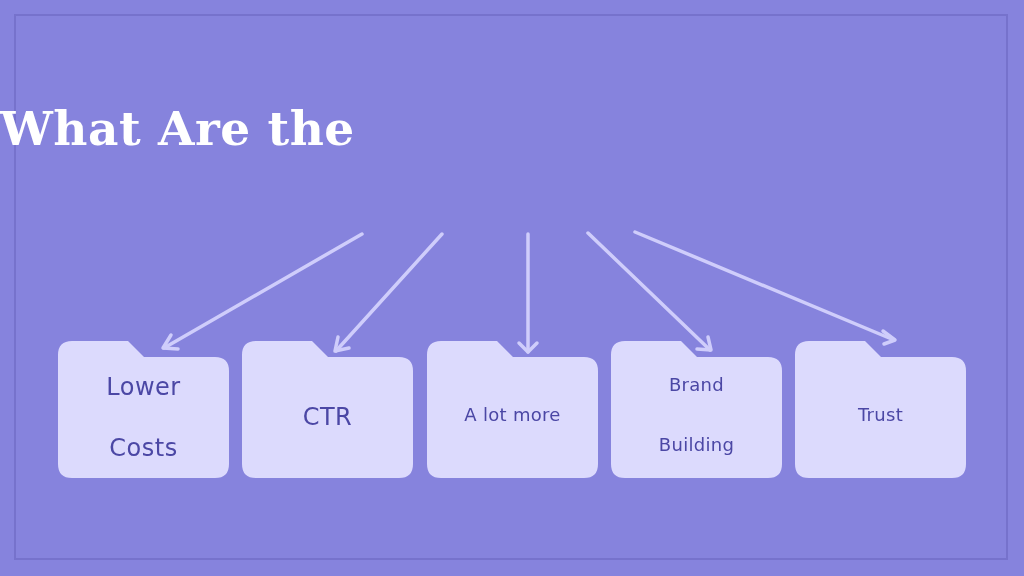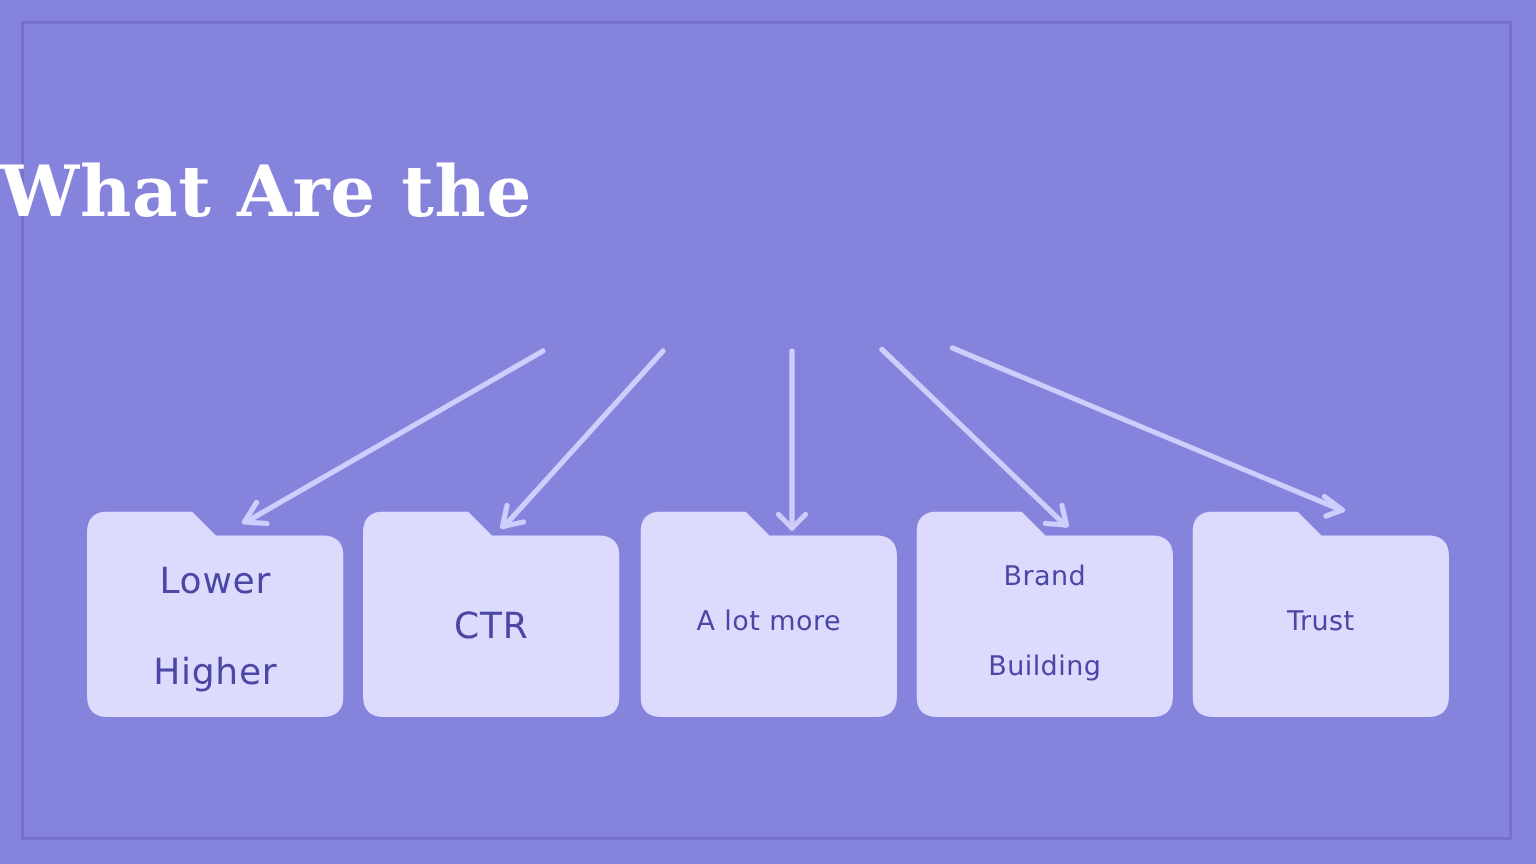--- a/index.html
+++ b/index.html
@@ -67,21 +67,21 @@
     </g>
   </g>
 </svg>
 
 <div class="folder" style="left:58px">
   <svg width="171" height="137">
     <path d="M14 0 H70 L86 16 H157 Q171 16 171 30 V123 Q171 137 157 137 H14 Q0 137 0 123 V14 Q0 0 14 0 Z" fill="#dcdafd"></path>
   </svg>
   <div class="label">
     <span>Lower</span>
-    <span>Higher</span>
+    <span>Costs</span>
   </div>
 </div>
 
 <div class="folder" style="left:242px">
   <svg width="171" height="137">
     <path d="M14 0 H70 L86 16 H157 Q171 16 171 30 V123 Q171 137 157 137 H14 Q0 137 0 123 V14 Q0 0 14 0 Z" fill="#dcdafd"></path>
   </svg>
   <div class="label">
     <span>CTR</span>
   </div>

